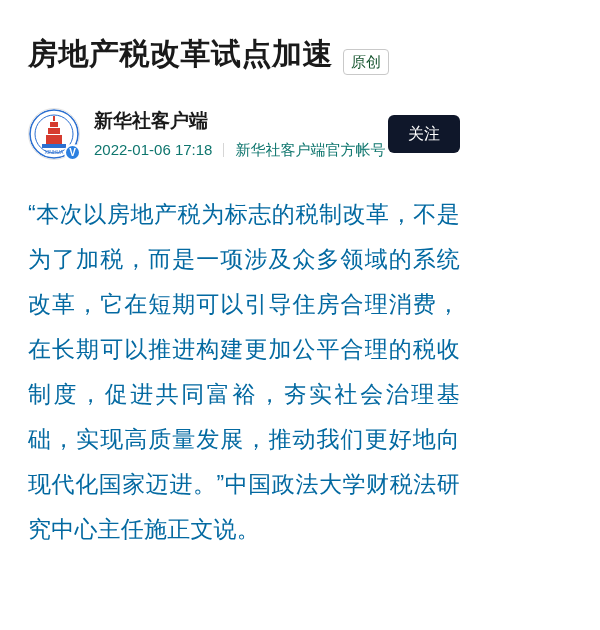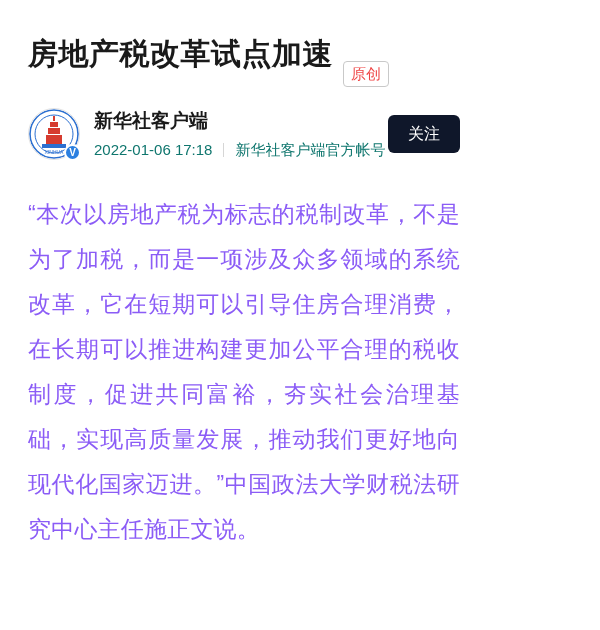--- a/index.html
+++ b/index.html
@@ -35,24 +35,24 @@
     color: #1a1a1a;
     line-height: 40px;
   }
   .title-badge {
     display: inline-block;
     margin-left: 10px;
     padding: 2px 7px 3px 7px;
     border: 1px solid #c9c9c9;
     border-radius: 4px;
     font-size: 15px;
-    color: #ef4444;
+    color: #14532d;
     line-height: 19px;
     position: relative;
-    top: 20px;
+    top: 8px;
   }
   
   .author-row {
     display: flex;
     align-items: center;
     margin-top: 32px;
     height: 56px;
   }
   .avatar-wrap {
     position: relative;
@@ -125,21 +125,21 @@
     padding: 9px 20px;
     line-height: 20px;
     cursor: pointer;
     user-select: none;
   }
   
   .body-text {
     margin-top: 30px;
     font-size: 23px;
     line-height: 45px;
-    color: #8b5cf6;
+    color: #0369a1;
     text-align: justify;
     text-justify: inter-ideograph;
     letter-spacing: 0.2px;
   }
 </style>
 </head>
 <body>
 
 <div class="page">
 

